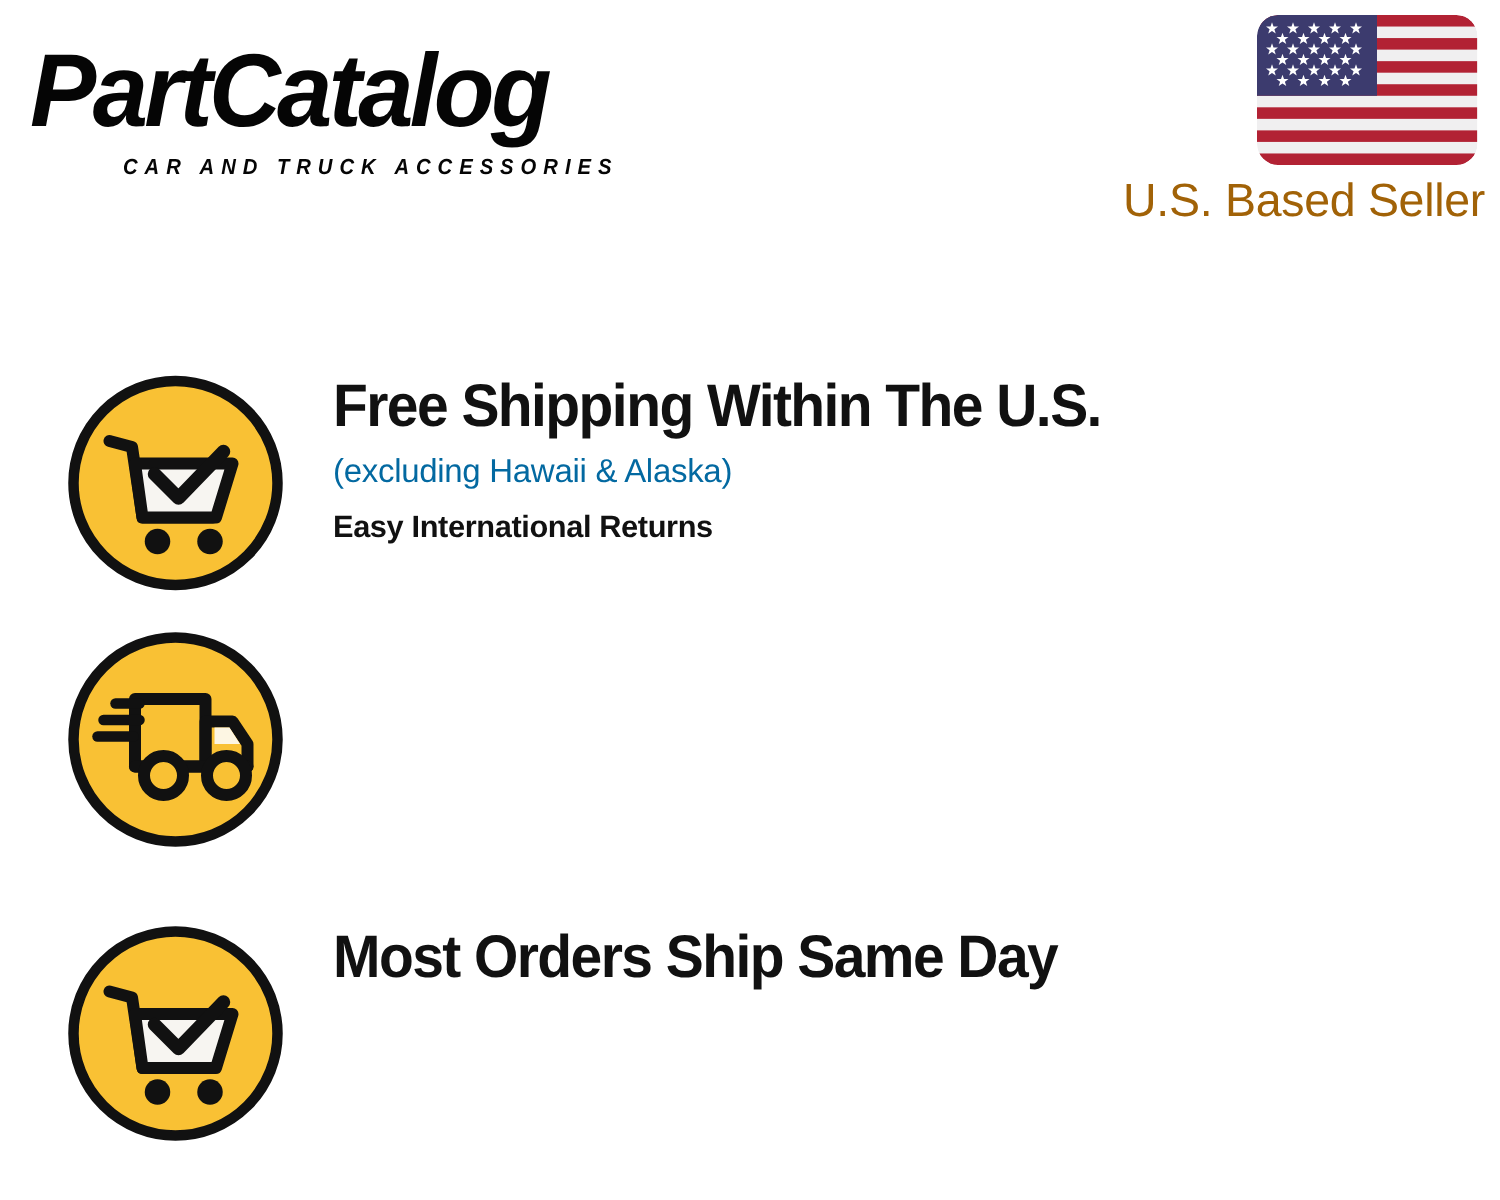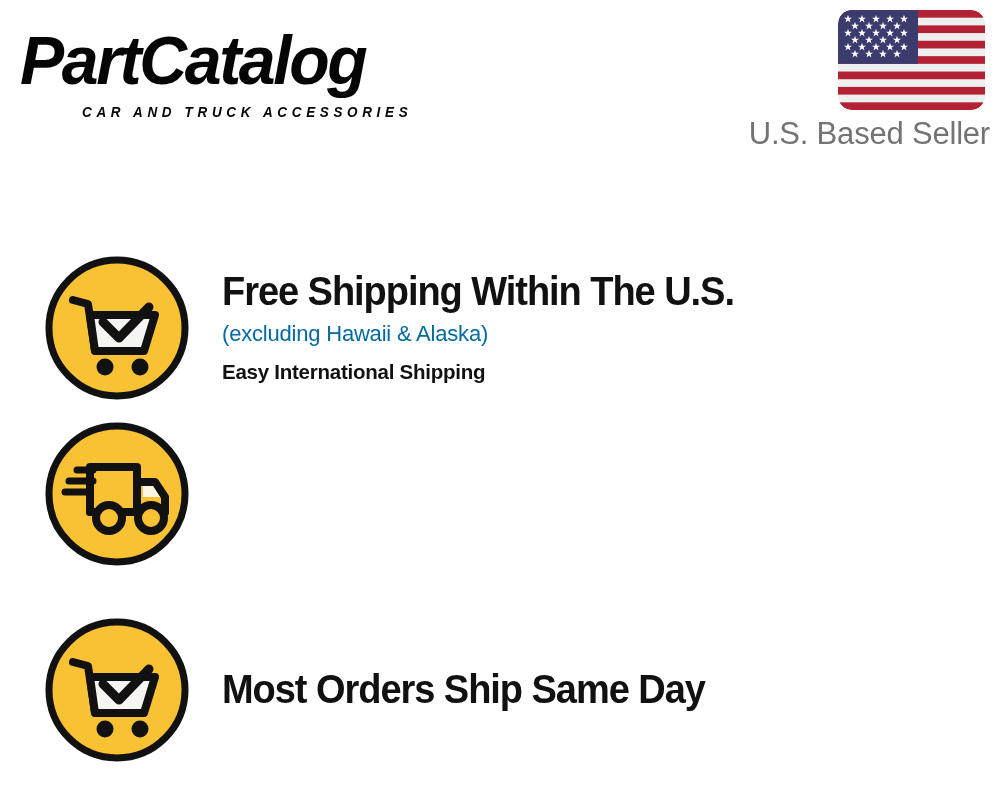--- a/index.html
+++ b/index.html
@@ -80,37 +80,36 @@
   #seller-label {
     position: absolute;
     left: 700px;
     top: 116px;
     width: 290px;
     text-align: right;
     font-family: "Liberation Sans", sans-serif;
     font-size: 31px;
     font-weight: normal;
     letter-spacing: -0.2px;
-    color: #737373;
+    color: #a16207;
     white-space: nowrap;
   }
 
   
   #features {
     position: absolute;
     left: 0;
     top: 180px;
     width: 1000px;
   }
   .feature-row {
     position: absolute;
     left: 0;
     width: 894px;
     display: flex;
-    align-items: center;
   }
   #feature-row-0 { top: 68px;  height: 160px; }
   #feature-row-1 { top: 239px; height: 150px; }
   #feature-row-2 { top: 435px; height: 150px; }
 
   .feature-badge {
     position: relative;
     flex: 0 0 auto;
     width: 148px;
     height: 148px;
@@ -246,21 +245,21 @@
         <path d="M30 46 L45 50 L52 97 L99 97" fill="none" stroke="#111111" stroke-width="8" stroke-linecap="round" stroke-linejoin="round"></path>
         <path d="M47 61 L112 61 L101 97 L52 97 Z" fill="#F7F5F1" stroke="#111111" stroke-width="8" stroke-linejoin="round"></path>
         <path d="M60 68 L76 84 L106 53" fill="none" stroke="#111111" stroke-width="9" stroke-linecap="round" stroke-linejoin="round"></path>
         <circle cx="62" cy="113" r="8.5" fill="#111111"></circle>
         <circle cx="97" cy="113" r="8.5" fill="#111111"></circle>
       </svg>
     </div>
     <div class="feature-text">
       <div class="feature-title">Free Shipping Within The U.S.</div>
       <div class="feature-sub">(excluding Hawaii &amp; Alaska)</div>
-      <div class="feature-sub-strong">Easy International Shipping</div>
+      <div class="feature-sub-strong">Easy International Returns</div>
     </div>
   </div>
 
   <div class="feature-row" id="feature-row-1">
     <div class="feature-badge">
       <svg class="badge-circle" viewBox="0 0 148 148">
         <circle cx="74" cy="74" r="68" fill="#F9C134" stroke="#111111" stroke-width="7"></circle>
         <path d="M47 47 L94 47 L94 92 L47 92 Z" fill="none" stroke="#111111" stroke-width="8" stroke-linejoin="round"></path>
         <path d="M94 62 L112 62 L122 77 L122 92 L94 92 Z" fill="none" stroke="#111111" stroke-width="8" stroke-linejoin="round"></path>
         <path d="M100 66 L110 66 L117 77 L100 77 Z" fill="#FDF6E3"></path>

